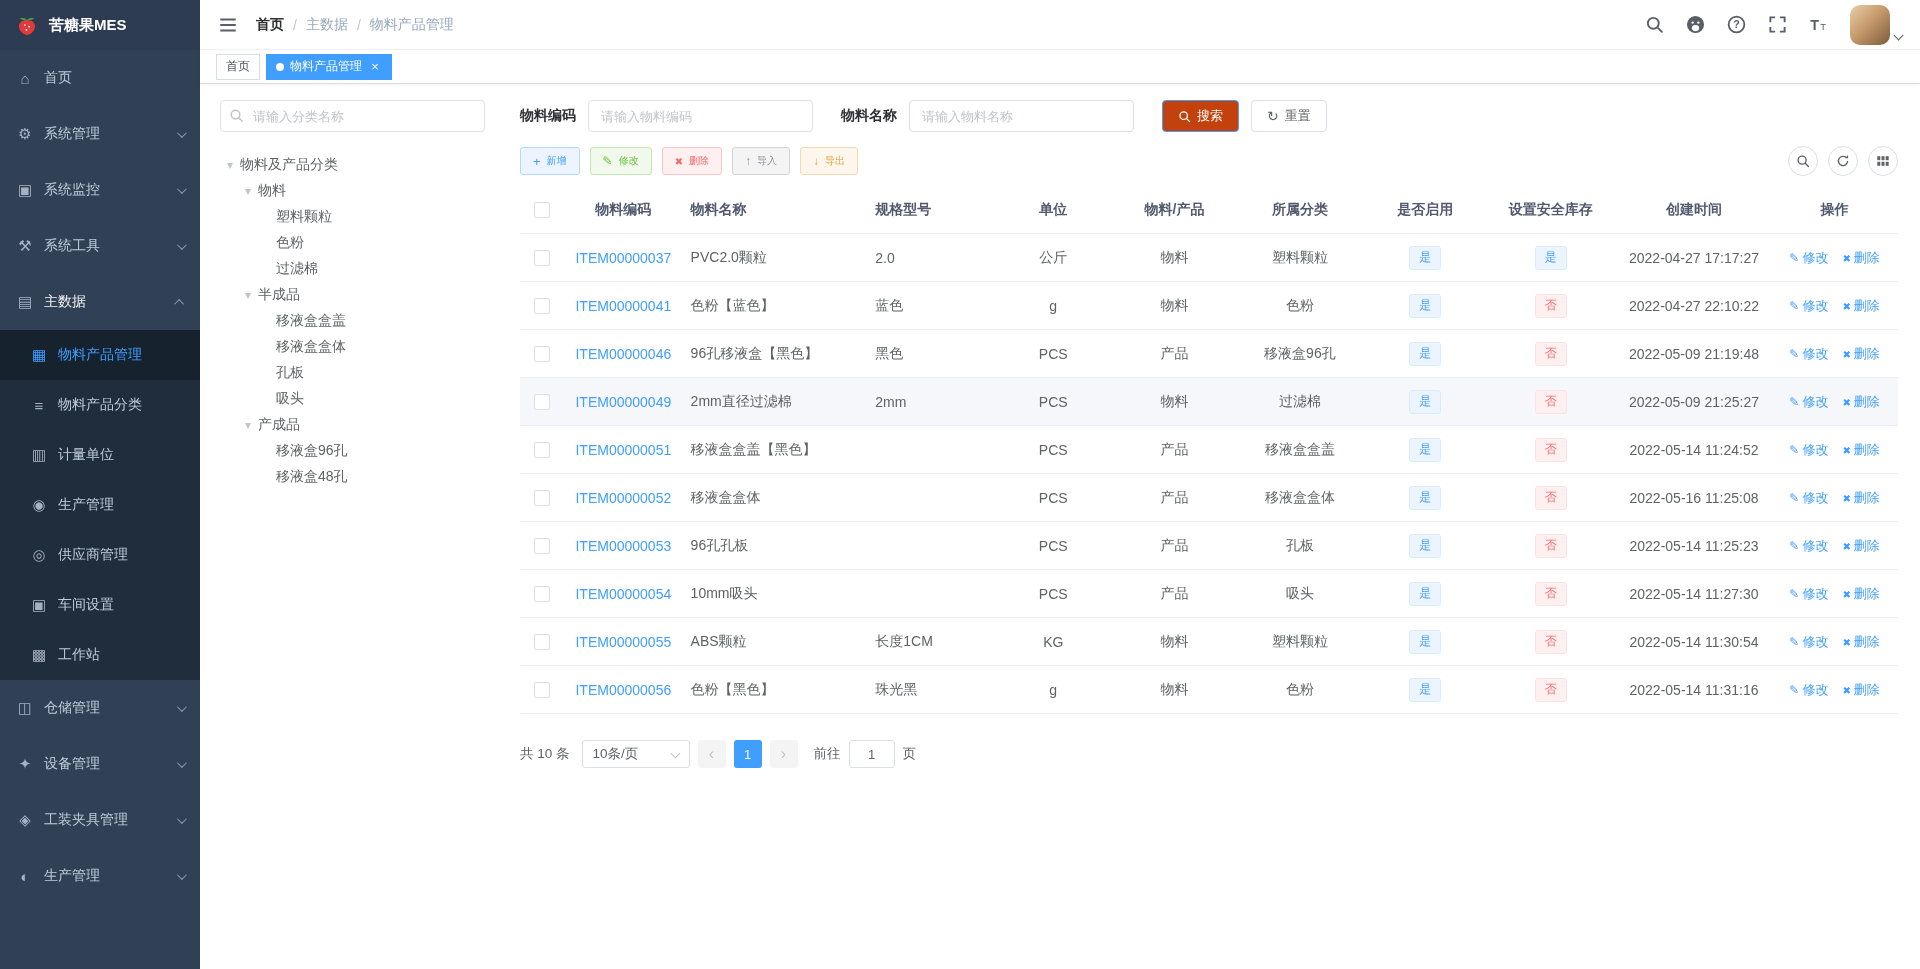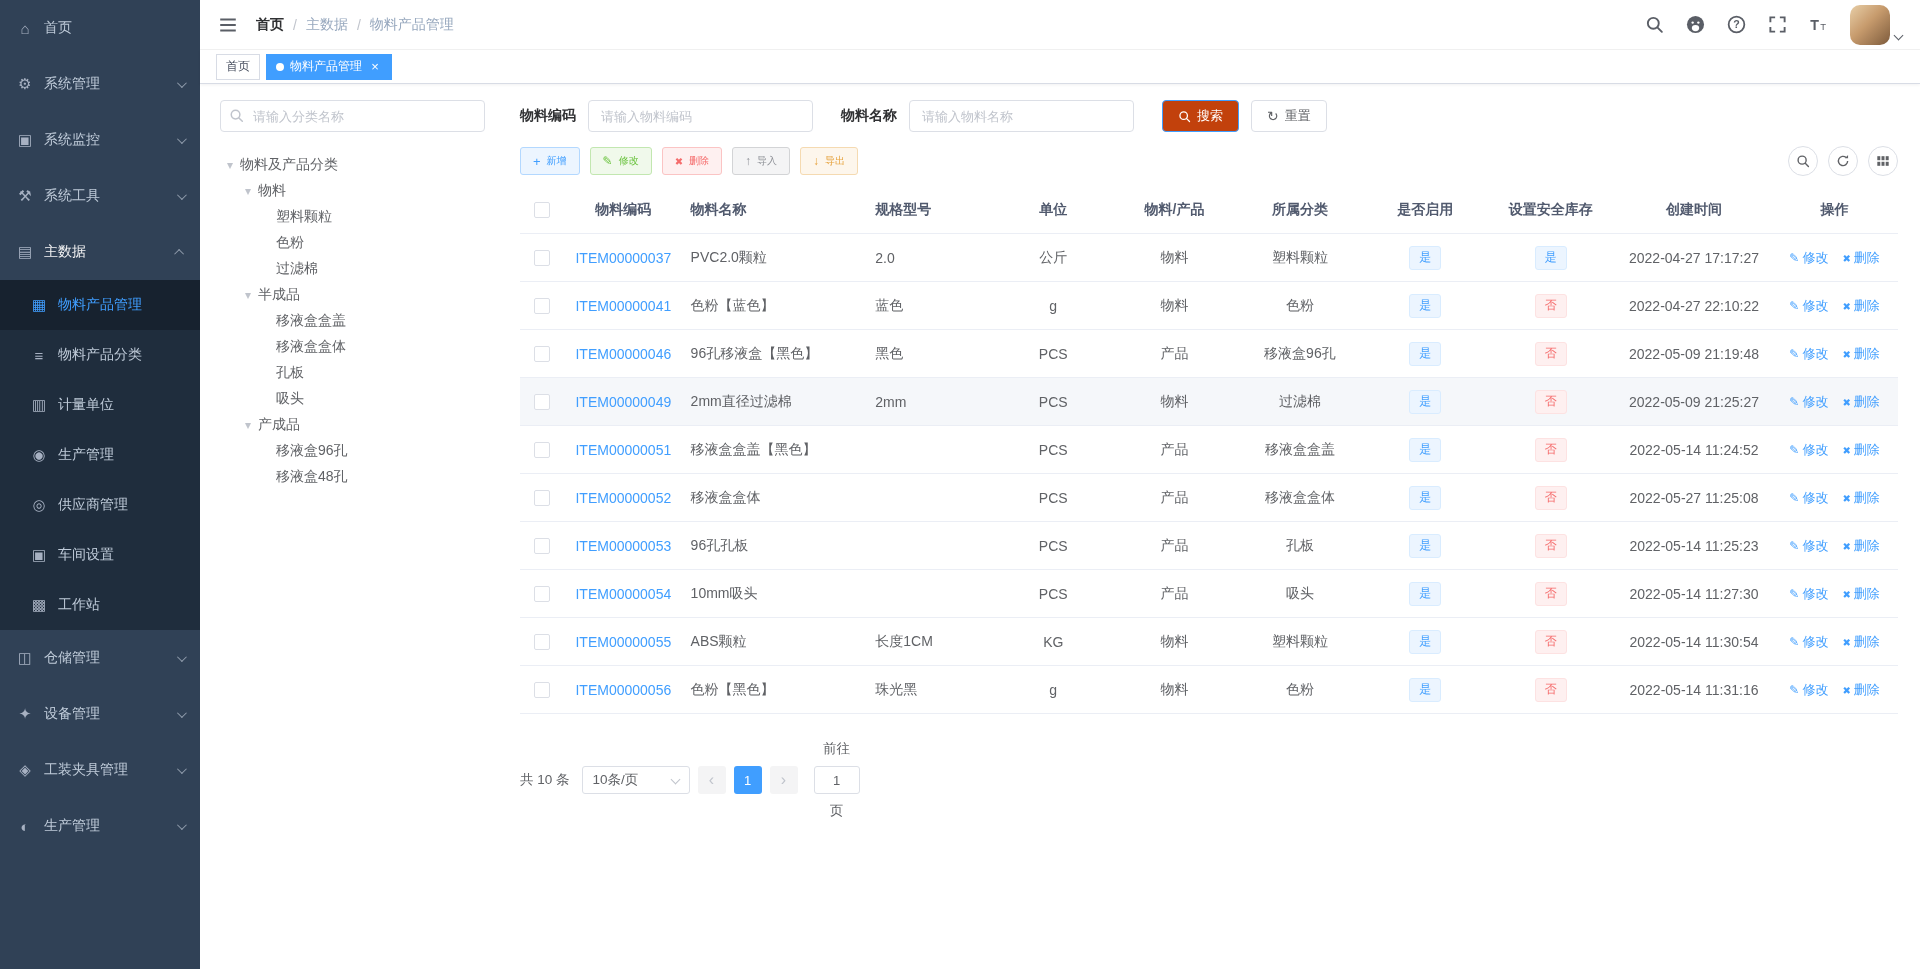--- a/index.html
+++ b/index.html
@@ -124,21 +124,21 @@
   
   .pagination { display: flex; align-items: center; margin: 26px 0 0; color: #606266; font-size: 13.5px; }
   .pg-total { margin-right: 12px; }
   .pg-size { position: relative; height: 28px; min-width: 108px; border: 1px solid #dcdfe6; border-radius: 3px; display: inline-flex; align-items: center; padding: 0 26px 0 10px; cursor: pointer; color: #606266; }
   .sel-arrow { position: absolute; right: 10px; top: 9px; width: 7px; height: 7px; border-right: 1.5px solid #c0c4cc; border-bottom: 1.5px solid #c0c4cc; transform: rotate(45deg); }
   .pg-btn { min-width: 28px; height: 28px; margin-left: 8px; border: none; border-radius: 3px; background: #f4f4f5; color: #606266; display: inline-flex; align-items: center; justify-content: center; font-size: 13px; cursor: pointer; font-family: inherit; }
   .pg-btn.active { background: #409EFF; color: #fff; }
   .pg-arrow::before { font-size: 16px; color: #c0c4cc; line-height: 1; }
   .pg-prev::before { content: "‹"; }
   .pg-next::before { content: "›"; }
-  .pg-goto { display: inline-flex; align-items: center; gap: 8px; margin-left: 16px; flex-direction: column; }
+  .pg-goto { display: inline-flex; align-items: center; gap: 8px; margin-left: 16px; }
   .pg-goto input { width: 46px; height: 28px; border: 1px solid #dcdfe6; border-radius: 3px; text-align: center; font-size: 13px; color: #606266; outline: none; font-family: inherit; }
   .defs { position: absolute; width: 0; height: 0; overflow: hidden; }
 </style>
 </head>
 <body>
 
 <svg class="defs" aria-hidden="true">
   <symbol id="sym-search" viewBox="0 0 16 16">
     <circle cx="7" cy="7" r="4.6" fill="none" stroke="currentColor" stroke-width="1.6"></circle>
     <line x1="10.6" y1="10.6" x2="14.2" y2="14.2" stroke="currentColor" stroke-width="1.6" stroke-linecap="round"></line>
@@ -173,20 +173,31 @@
     <text x="9.5" y="12.5" font-size="8" fill="currentColor">T</text>
   </symbol>
   <symbol id="sym-hamburger" viewBox="0 0 18 18">
     <path d="M2 4h14 M2 9h14 M2 14h14" stroke="currentColor" stroke-width="1.8"></path>
   </symbol>
 </svg>
 
 <div class="app">
 
   <aside class="sidebar">
+    <div class="logo">
+      <svg width="26" height="26" viewBox="0 0 24 24">
+        <path d="M12 21.5c-4.8-1.6-7.4-4.8-7.4-8.4 0-3.2 2.8-5.8 7.4-5.8s7.4 2.6 7.4 5.8c0 3.6-2.6 6.8-7.4 8.4z" fill="#e03b3b"></path>
+        <path d="M12 7.4C10 5.2 7 4.6 5.4 5.8 7.4 7.6 9.2 7.9 12 7.4z" fill="#43a047"></path>
+        <path d="M12 7.4c2-2.2 5-2.8 6.6-1.6-2 1.8-3.8 2.1-6.6 1.6z" fill="#43a047"></path>
+        <circle cx="10" cy="12" r="0.8" fill="#fff"></circle>
+          <circle cx="14" cy="13.5" r="0.8" fill="#fff"></circle>
+          <circle cx="11.5" cy="16.5" r="0.8" fill="#fff"></circle>
+      </svg>
+      <span class="logo-text">苦糖果MES</span>
+    </div>
     <nav class="menu">
 
     <div class="menu-group">
           <div class="menu-item" data-expanded="false">
             <span class="mi-icon">⌂</span>
             <span class="mi-label">首页</span>
 
           </div>
           <div class="submenu">
             
@@ -682,21 +693,21 @@
                 <div></div>
                 <div>PCS</div>
                 <div>产品</div>
                 <div>移液盒盒体</div>
                 <div>
                   <span class="tag" data-state="yes">是</span>
                 </div>
                 <div>
                   <span class="tag" data-state="no">否</span>
                 </div>
-                <div>2022-05-27 11:25:08</div>
+                <div>2022-05-16 11:25:08</div>
                 <div>
                   <a class="op-link">
                     <i class="i-edit"></i>
                     <span>修改</span>
                   </a>
                   <a class="op-link">
                     <i class="i-del"></i>
                     <span>删除</span>
                   </a>
                 </div>

